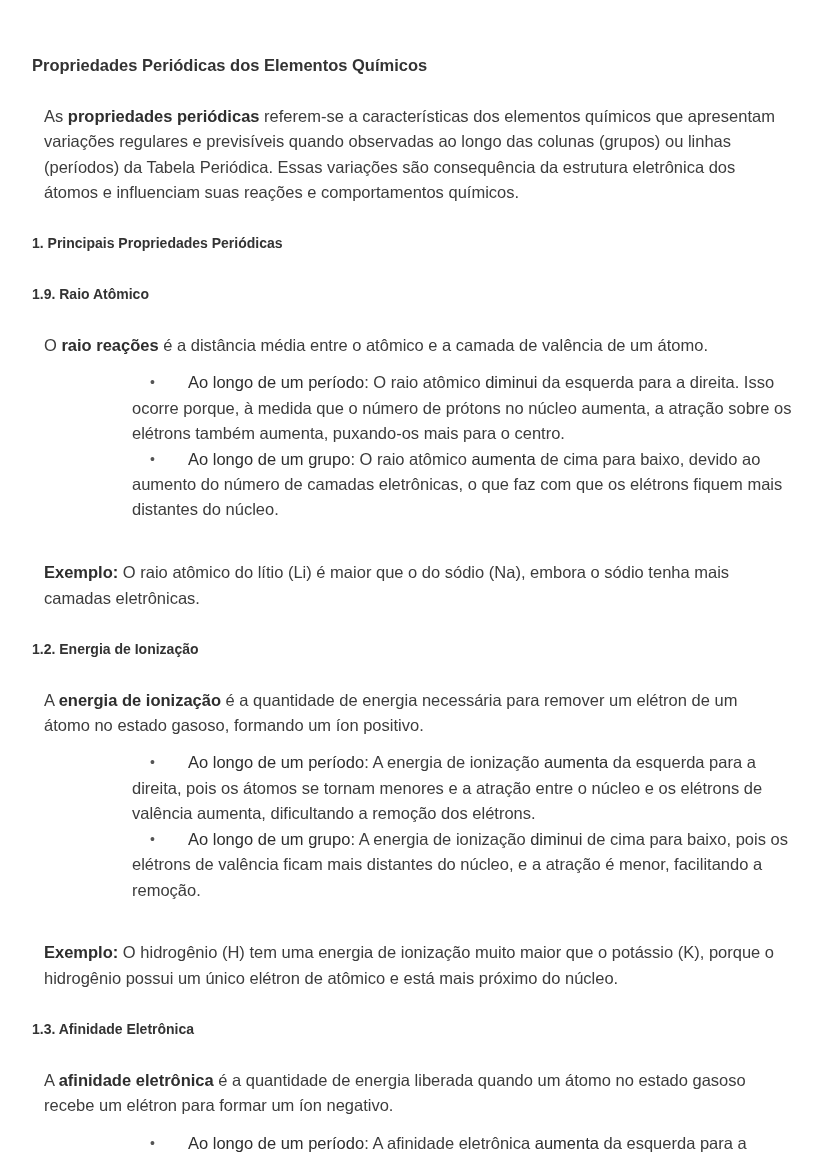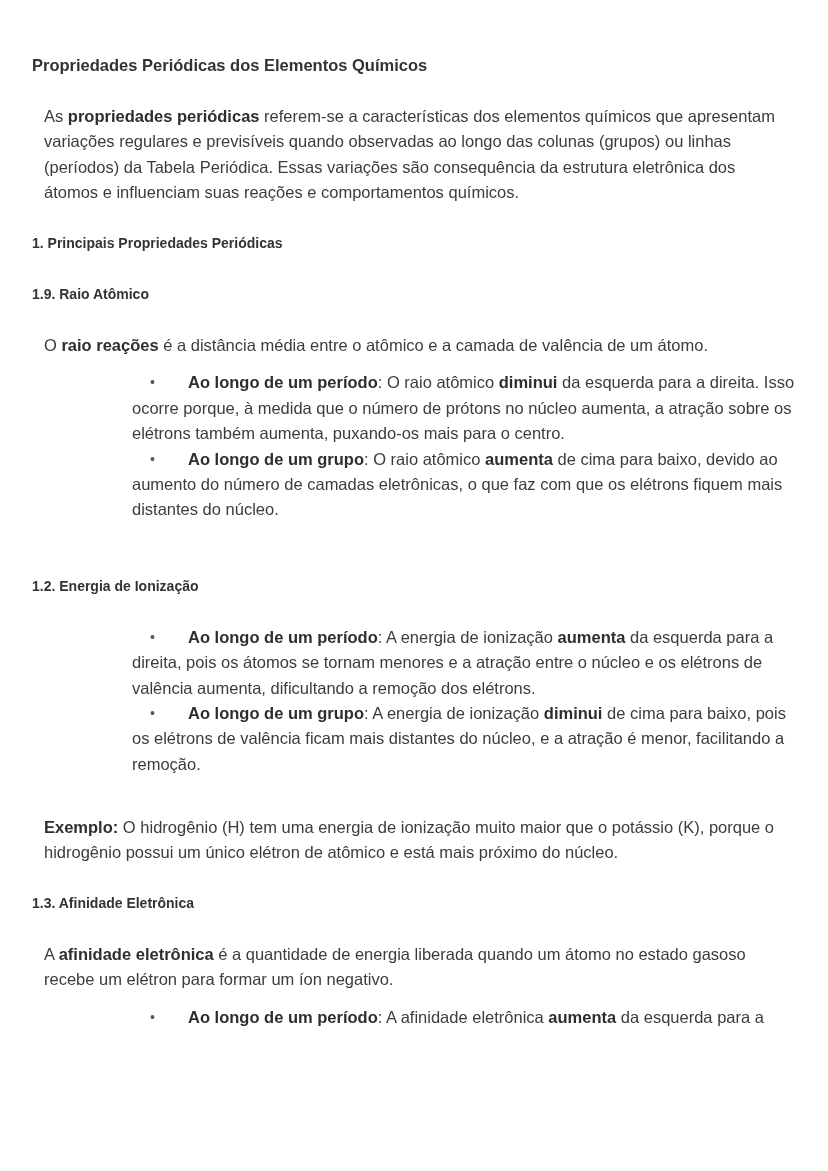--- a/index.html
+++ b/index.html
@@ -48,21 +48,21 @@
     padding-right: 0;
   }
   ul.bullets li .dot {
     position: absolute;
     left: 18px;
     top: 0;
     text-indent: 0;
     font-size: 14px;
     color: #555;
   }
-  ul.bullets li b { font-weight: 700; color: #2e2e2e; }
+  ul.bullets li b { font-weight: 400; color: #2e2e2e; }
   .spacer { height: 25.4px; }
   .example b { font-weight: 700; color: #2e2e2e; }
 </style>
 </head>
 <body>
 
 <div class="doc">
 
   <div class="title">Propriedades Periódicas dos Elementos Químicos</div>
 
@@ -74,23 +74,25 @@
 
   <p class="para"><span>O </span><b>raio reações</b><span> é a distância média entre o atômico e a camada de valência de um átomo.</span></p>
 
   <ul class="bullets">
     <li><span class="dot">•</span><b>Ao longo de um período</b><span>: O raio atômico </span><b>diminui</b><span> da esquerda para a direita. Isso ocorre porque, à medida que o número de prótons no núcleo aumenta, a atração sobre os elétrons também aumenta, puxando-os mais para o centro.</span></li>
     <li><span class="dot">•</span><b>Ao longo de um grupo</b><span>: O raio atômico </span><b>aumenta</b><span> de cima para baixo, devido ao aumento do número de camadas eletrônicas, o que faz com que os elétrons fiquem mais distantes do núcleo.</span></li>
   </ul>
 
   <div class="spacer"></div>
 
+  <p class="para example"><b>Exemplo:</b><span> O raio atômico do lítio (Li) é maior que o do sódio (Na), embora o sódio tenha mais camadas eletrônicas.</span></p>
 
   <h3 class="subsection">1.2. Energia de Ionização</h3>
 
+  <p class="para"><span>A </span><b>energia de ionização</b><span> é a quantidade de energia necessária para remover um elétron de um átomo no estado gasoso, formando um íon positivo.</span></p>
 
   <ul class="bullets">
     <li><span class="dot">•</span><b>Ao longo de um período</b><span>: A energia de ionização </span><b>aumenta</b><span> da esquerda para a direita, pois os átomos se tornam menores e a atração entre o núcleo e os elétrons de valência aumenta, dificultando a remoção dos elétrons.</span></li>
     <li><span class="dot">•</span><b>Ao longo de um grupo</b><span>: A energia de ionização </span><b>diminui</b><span> de cima para baixo, pois os elétrons de valência ficam mais distantes do núcleo, e a atração é menor, facilitando a remoção.</span></li>
   </ul>
 
   <div class="spacer"></div>
 
   <p class="para example"><b>Exemplo:</b><span> O hidrogênio (H) tem uma energia de ionização muito maior que o potássio (K), porque o hidrogênio possui um único elétron de atômico e está mais próximo do núcleo.</span></p>
 

